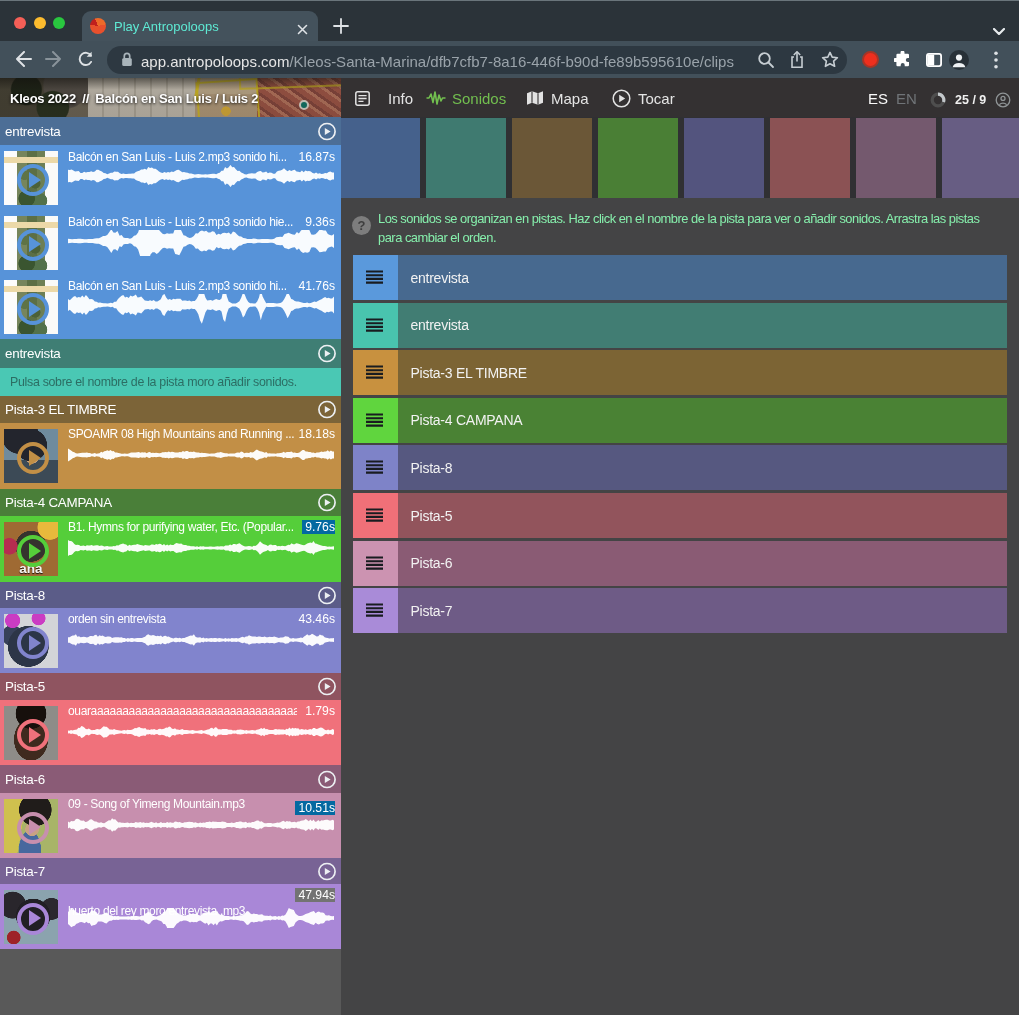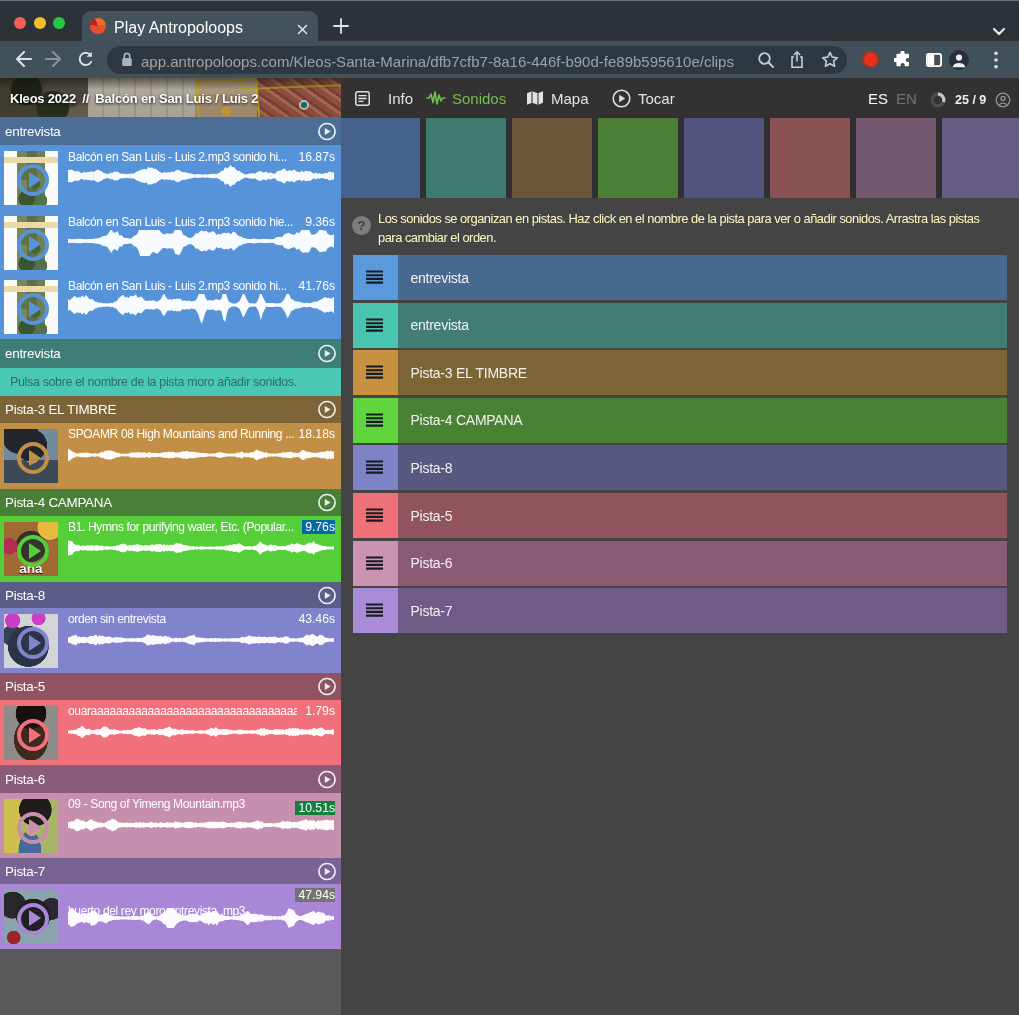--- a/index.html
+++ b/index.html
@@ -20,21 +20,21 @@
 .bar .lbl { position:absolute; left:57.5px; top:50%; transform:translateY(-50%); font-size:14px; letter-spacing:-0.25px; color:#f2f2f2; }
 .tile { position:absolute; top:117.5px; width:79.5px; height:80.5px; }
 .navtxt { position:absolute; top:90px; font-size:15px; color:#e4e4e4; }
 </style></head><body>
 <div class="abs" style="left:0;top:0;width:1019px;height:41px;background:linear-gradient(180deg,#6a757b 0,#6a757b 1px,#2b3339 1px)"></div>
 <div class="abs" style="left:14.0px;top:16.5px;width:12px;height:12px;border-radius:50%;background:#f55f57"></div>
 <div class="abs" style="left:33.7px;top:16.5px;width:12px;height:12px;border-radius:50%;background:#fdbc2e"></div>
 <div class="abs" style="left:53.4px;top:16.5px;width:12px;height:12px;border-radius:50%;background:#29c73f"></div>
 <div class="abs" style="left:82px;top:11px;width:236px;height:30px;background:#44525c;border-radius:9px 9px 0 0"></div>
 <div class="abs" style="left:90px;top:17.5px;width:16px;height:16px;border-radius:50%;background:conic-gradient(from -80deg at 50% 50%, #c11f1d 0 16%, #ed6a2a 16% 44%, #e8502c 44% 100%)"></div>
-<div class="abs" style="left:114px;top:19px;font-size:16px;color:#ffffff">Play Antropoloops</div>
+<div class="abs" style="left:114px;top:19px;font-size:13px;color:#5eead4">Play Antropoloops</div>
 <div class="abs" style="left:297px;top:20.5px"><svg width="11" height="11" viewBox="0 0 11 11" style="">
       <path d="M1.5 1.5 L9.5 9.5 M9.5 1.5 L1.5 9.5" stroke="#dfe3e6" stroke-width="1.6" stroke-linecap="round"></path>
     </svg></div>
 <div class="abs" style="left:333px;top:17.5px"><svg width="16" height="16" viewBox="0 0 16 16" style="">
       <path d="M8 1 V15 M1 8 H15" stroke="#dfe3e6" stroke-width="1.8" stroke-linecap="round"></path>
     </svg></div>
 <div class="abs" style="left:993px;top:21px"><svg width="12" height="7" viewBox="0 0 12 7" style="">
       <path d="M1 1 L6 6 L11 1" stroke="#e6eaec" stroke-width="2.2" fill="none" stroke-linecap="round"></path>
     </svg></div>
 <div class="abs" style="left:0;top:41px;width:1019px;height:37px;background:#42505a"></div>
@@ -46,21 +46,21 @@
     </svg></div>
 <div class="abs" style="left:76px;top:50px"><svg width="18" height="18" viewBox="0 0 18 18" style="">
       <path d="M14.9 5.6 A6.1 6.1 0 1 0 15.1 11.9" stroke="#dee2e5" stroke-width="1.9" fill="none" stroke-linecap="round"></path>
       <path d="M15.6 1.8 V6.8 H10.6 Z" fill="#dee2e5"></path>
     </svg></div>
 <div class="abs" style="left:107px;top:45.5px;width:740px;height:28.5px;border-radius:14.5px;background:#2d3841"></div>
 <div class="abs" style="left:121px;top:52px"><svg width="12" height="15" viewBox="0 0 12 15" style="">
       <rect x="1.2" y="6" width="9.6" height="8" rx="1.6" fill="#a9b4ba"></rect>
       <path d="M3.3 6 V4 a2.7 2.7 0 0 1 5.4 0 V6" stroke="#a9b4ba" stroke-width="1.7" fill="none"></path>
     </svg></div>
-<div class="abs" style="left:141px;top:52.5px;font-size:15px;white-space:nowrap"><span style="color:#a3a3a3">app.antropoloops.com</span><span style="color:#9aa3aa">/Kleos-Santa-Marina/dfb7cfb7-8a16-446f-b90d-fe89b595610e/clips</span></div>
+<div class="abs" style="left:141px;top:52.5px;font-size:15px;white-space:nowrap"><span style="color:#e5e5e5">app.antropoloops.com</span><span style="color:#9aa3aa">/Kleos-Santa-Marina/dfb7cfb7-8a16-446f-b90d-fe89b595610e/clips</span></div>
 <div class="abs" style="left:757px;top:51px"><svg width="18" height="18" viewBox="0 0 18 18" style="">
       <circle cx="7.5" cy="7.5" r="5.3" stroke="#c6cdd2" stroke-width="1.8" fill="none"></circle>
       <path d="M11.5 11.5 L16 16" stroke="#c6cdd2" stroke-width="1.8" stroke-linecap="round"></path>
     </svg></div>
 <div class="abs" style="left:790px;top:50.5px"><svg width="14" height="18" viewBox="0 0 14 18" style="">
       <path d="M4 6 H2 V16.3 H12 V6 H10" stroke="#c6cdd2" stroke-width="1.6" fill="none"></path>
       <path d="M7 1.2 V10.5" stroke="#c6cdd2" stroke-width="1.6"></path>
       <path d="M3.8 4 L7 0.8 L10.2 4" stroke="#c6cdd2" stroke-width="1.6" fill="none"></path>
     </svg></div>
 <div class="abs" style="left:821px;top:51px"><svg width="18" height="17" viewBox="0 0 18 17" style="">
@@ -145,21 +145,21 @@
 <div class="tile" style="left:512px;background:#6b5737"></div>
 <div class="tile" style="left:598px;background:#4a7f35"></div>
 <div class="tile" style="left:684px;background:#53547e"></div>
 <div class="tile" style="left:770px;background:#8b5254"></div>
 <div class="tile" style="left:856px;background:#74596e"></div>
 <div class="tile" style="left:942px;background:#675d83"></div>
 <div class="abs" style="left:352px;top:216px"><svg width="19" height="19" viewBox="0 0 19 19" style="">
       <circle cx="9.5" cy="9.5" r="9.5" fill="#7d7d7d"></circle>
       <text x="9.5" y="14" font-size="13" font-weight="bold" fill="#3e3e3e" text-anchor="middle" font-family="Liberation Sans">?</text>
     </svg></div>
-<div class="abs" style="left:378px;top:208.5px;width:640px;font-size:12.9px;letter-spacing:-0.5px;line-height:19px;color:#fef9c3">Los sonidos se organizan en pistas. Haz click en el nombre de la pista para ver o añadir sonidos. Arrastra las pistas<br>para cambiar el orden.</div>
+<div class="abs" style="left:378px;top:208.5px;width:640px;font-size:12.9px;letter-spacing:-0.5px;line-height:19px;color:#86efac">Los sonidos se organizan en pistas. Haz click en el nombre de la pista para ver o añadir sonidos. Arrastra las pistas<br>para cambiar el orden.</div>
 <div class="bar" style="top:255.0px;background:#47698f">
     <div class="handle" style="background:#5a99dc">
       <svg width="18" height="14" viewBox="0 0 18 14" style="">
         <path d="M0 1.5 H17 M0 5.2 H17 M0 8.9 H17 M0 12.6 H17" stroke="#191c20" stroke-width="2.1"></path>
       </svg>
     </div>
     <div class="lbl">entrevista</div>
   </div>
 <div class="bar" style="top:302.6px;background:#417d73">
     <div class="handle" style="background:#49c4ae">
@@ -361,21 +361,21 @@
         <circle cx="9" cy="9" r="8.1" stroke="#eceff2" stroke-width="1.7" fill="none"></circle>
         <path d="M6.8 5.4 L12.6 9 L6.8 12.6 Z" fill="#eceff2"></path>
       </svg></span>
   </div>
 <div class="clip" style="top:792.5px;height:65px;background:#c78fae">
     <div class="thumb" style="background:radial-gradient(circle at 58% 20%, #201c1a 0 30%, transparent 31%),radial-gradient(circle at 52% 56%, #c9a184 0 16%, transparent 17%),radial-gradient(ellipse at 48% 98%, #47689e 0 28%, transparent 29%),linear-gradient(100deg, #cfc04e 0 36%, #a8b468 36% 100%);border:1.5px solid #c78fae">
       <div class="ring" style="border-color:#c78fae"></div>
       <div class="tri" style="border-left-color:#c78fae"></div>
     </div>
     <div class="ctitle" style="top:4px">09 - Song of Yimeng Mountain.mp3</div>
-    <div class="cdur" style="top:8px;background:#15803d;padding-left:3px">10.51s</div>
+    <div class="cdur" style="top:8px;background:#0369a1;padding-left:3px">10.51s</div>
     <div class="cwave" style="top:24px;height:16px">
       <svg width="266" height="16" viewBox="0 0 266 16" style="position:absolute;left:0;top:0">
         <polygon points="0.0,4.6 1.6,5.5 3.1,3.9 4.7,4.2 6.3,4.1 7.9,2.0 9.4,1.7 11.0,2.3 12.6,3.4 14.2,3.7 15.7,3.5 17.3,5.0 18.9,4.8 20.5,3.7 22.0,2.6 23.6,2.2 25.2,3.4 26.8,4.6 28.3,4.6 29.9,5.5 31.5,5.8 33.1,5.2 34.6,6.0 36.2,6.2 37.8,5.2 39.3,4.2 40.9,3.3 42.5,3.4 44.1,1.2 45.6,2.4 47.2,2.2 48.8,4.0 50.4,5.5 51.9,5.3 53.5,5.8 55.1,5.7 56.7,5.9 58.2,5.7 59.8,5.5 61.4,6.2 63.0,5.7 64.5,6.0 66.1,5.9 67.7,4.9 69.3,5.5 70.8,5.5 72.4,5.0 74.0,5.7 75.6,5.3 77.1,5.9 78.7,5.8 80.3,5.9 81.8,5.4 83.4,4.7 85.0,5.4 86.6,6.0 88.1,5.3 89.7,6.2 91.3,5.9 92.9,5.1 94.4,6.1 96.0,5.7 97.6,6.0 99.2,4.9 100.7,5.7 102.3,5.3 103.9,5.7 105.5,5.7 107.0,4.6 108.6,4.8 110.2,5.3 111.8,5.0 113.3,5.7 114.9,6.1 116.5,5.2 118.0,5.3 119.6,5.1 121.2,4.7 122.8,5.1 124.3,5.1 125.9,5.7 127.5,5.2 129.1,5.9 130.6,6.3 132.2,5.4 133.8,6.1 135.4,5.4 136.9,5.7 138.5,5.0 140.1,5.1 141.7,4.4 143.2,5.2 144.8,4.4 146.4,4.8 148.0,4.8 149.5,4.9 151.1,5.1 152.7,5.0 154.2,4.6 155.8,4.8 157.4,5.1 159.0,5.9 160.5,6.1 162.1,5.9 163.7,5.5 165.3,5.9 166.8,5.7 168.4,5.1 170.0,5.0 171.6,4.5 173.1,4.6 174.7,5.2 176.3,5.3 177.9,4.8 179.4,6.0 181.0,5.4 182.6,5.7 184.2,5.1 185.7,5.0 187.3,4.3 188.9,3.6 190.4,3.4 192.0,4.7 193.6,4.3 195.2,5.4 196.7,6.2 198.3,6.3 199.9,6.1 201.5,5.9 203.0,6.1 204.6,6.4 206.2,6.2 207.8,5.9 209.3,5.5 210.9,5.7 212.5,5.3 214.1,4.3 215.6,3.8 217.2,4.9 218.8,3.9 220.4,4.5 221.9,4.3 223.5,5.2 225.1,4.9 226.7,4.8 228.2,5.4 229.8,4.4 231.4,4.6 232.9,3.8 234.5,3.6 236.1,3.2 237.7,1.9 239.2,2.9 240.8,4.2 242.4,2.5 244.0,4.3 245.5,2.6 247.1,4.7 248.7,4.5 250.3,3.1 251.8,4.6 253.4,3.2 255.0,3.6 256.6,3.1 258.1,2.7 259.7,2.8 261.3,3.5 262.9,3.5 264.4,2.7 266.0,3.6 266.0,12.4 264.4,13.3 262.9,12.5 261.3,12.5 259.7,13.2 258.1,13.3 256.6,12.9 255.0,12.4 253.4,12.8 251.8,11.4 250.3,12.9 248.7,11.5 247.1,11.3 245.5,13.4 244.0,11.7 242.4,13.5 240.8,11.8 239.2,13.1 237.7,14.1 236.1,12.8 234.5,12.4 232.9,12.2 231.4,11.4 229.8,11.6 228.2,10.6 226.7,11.2 225.1,11.1 223.5,10.8 221.9,11.7 220.4,11.5 218.8,12.1 217.2,11.1 215.6,12.2 214.1,11.7 212.5,10.7 210.9,10.3 209.3,10.5 207.8,10.1 206.2,9.8 204.6,9.6 203.0,9.9 201.5,10.1 199.9,9.9 198.3,9.7 196.7,9.8 195.2,10.6 193.6,11.7 192.0,11.3 190.4,12.6 188.9,12.4 187.3,11.7 185.7,11.0 184.2,10.9 182.6,10.3 181.0,10.6 179.4,10.0 177.9,11.2 176.3,10.7 174.7,10.8 173.1,11.4 171.6,11.5 170.0,11.0 168.4,10.9 166.8,10.3 165.3,10.1 163.7,10.5 162.1,10.1 160.5,9.9 159.0,10.1 157.4,10.9 155.8,11.2 154.2,11.4 152.7,11.0 151.1,10.9 149.5,11.1 148.0,11.2 146.4,11.2 144.8,11.6 143.2,10.8 141.7,11.6 140.1,10.9 138.5,11.0 136.9,10.3 135.4,10.6 133.8,9.9 132.2,10.6 130.6,9.7 129.1,10.1 127.5,10.8 125.9,10.3 124.3,10.9 122.8,10.9 121.2,11.3 119.6,10.9 118.0,10.7 116.5,10.8 114.9,9.9 113.3,10.3 111.8,11.0 110.2,10.7 108.6,11.2 107.0,11.4 105.5,10.3 103.9,10.3 102.3,10.7 100.7,10.3 99.2,11.1 97.6,10.0 96.0,10.3 94.4,9.9 92.9,10.9 91.3,10.1 89.7,9.8 88.1,10.7 86.6,10.0 85.0,10.6 83.4,11.3 81.8,10.6 80.3,10.1 78.7,10.2 77.1,10.1 75.6,10.7 74.0,10.3 72.4,11.0 70.8,10.5 69.3,10.5 67.7,11.1 66.1,10.1 64.5,10.0 63.0,10.3 61.4,9.8 59.8,10.5 58.2,10.3 56.7,10.1 55.1,10.3 53.5,10.2 51.9,10.7 50.4,10.5 48.8,12.0 47.2,13.8 45.6,13.6 44.1,14.8 42.5,12.6 40.9,12.7 39.3,11.8 37.8,10.8 36.2,9.8 34.6,10.0 33.1,10.8 31.5,10.2 29.9,10.5 28.3,11.4 26.8,11.4 25.2,12.6 23.6,13.8 22.0,13.4 20.5,12.3 18.9,11.2 17.3,11.0 15.7,12.5 14.2,12.3 12.6,12.6 11.0,13.7 9.4,14.3 7.9,14.0 6.3,11.9 4.7,11.8 3.1,12.1 1.6,10.5 0.0,11.4" fill="#ffffff" fill-opacity="0.96"></polygon>
       </svg>
     </div>
   </div>
 <div class="shead" style="top:857.5px;height:26px;background:#786395">
     <span>Pista-7</span>
     <span class="pic"><svg width="18" height="18" viewBox="0 0 18 18" style="">
         <circle cx="9" cy="9" r="8.1" stroke="#eceff2" stroke-width="1.7" fill="none"></circle>

